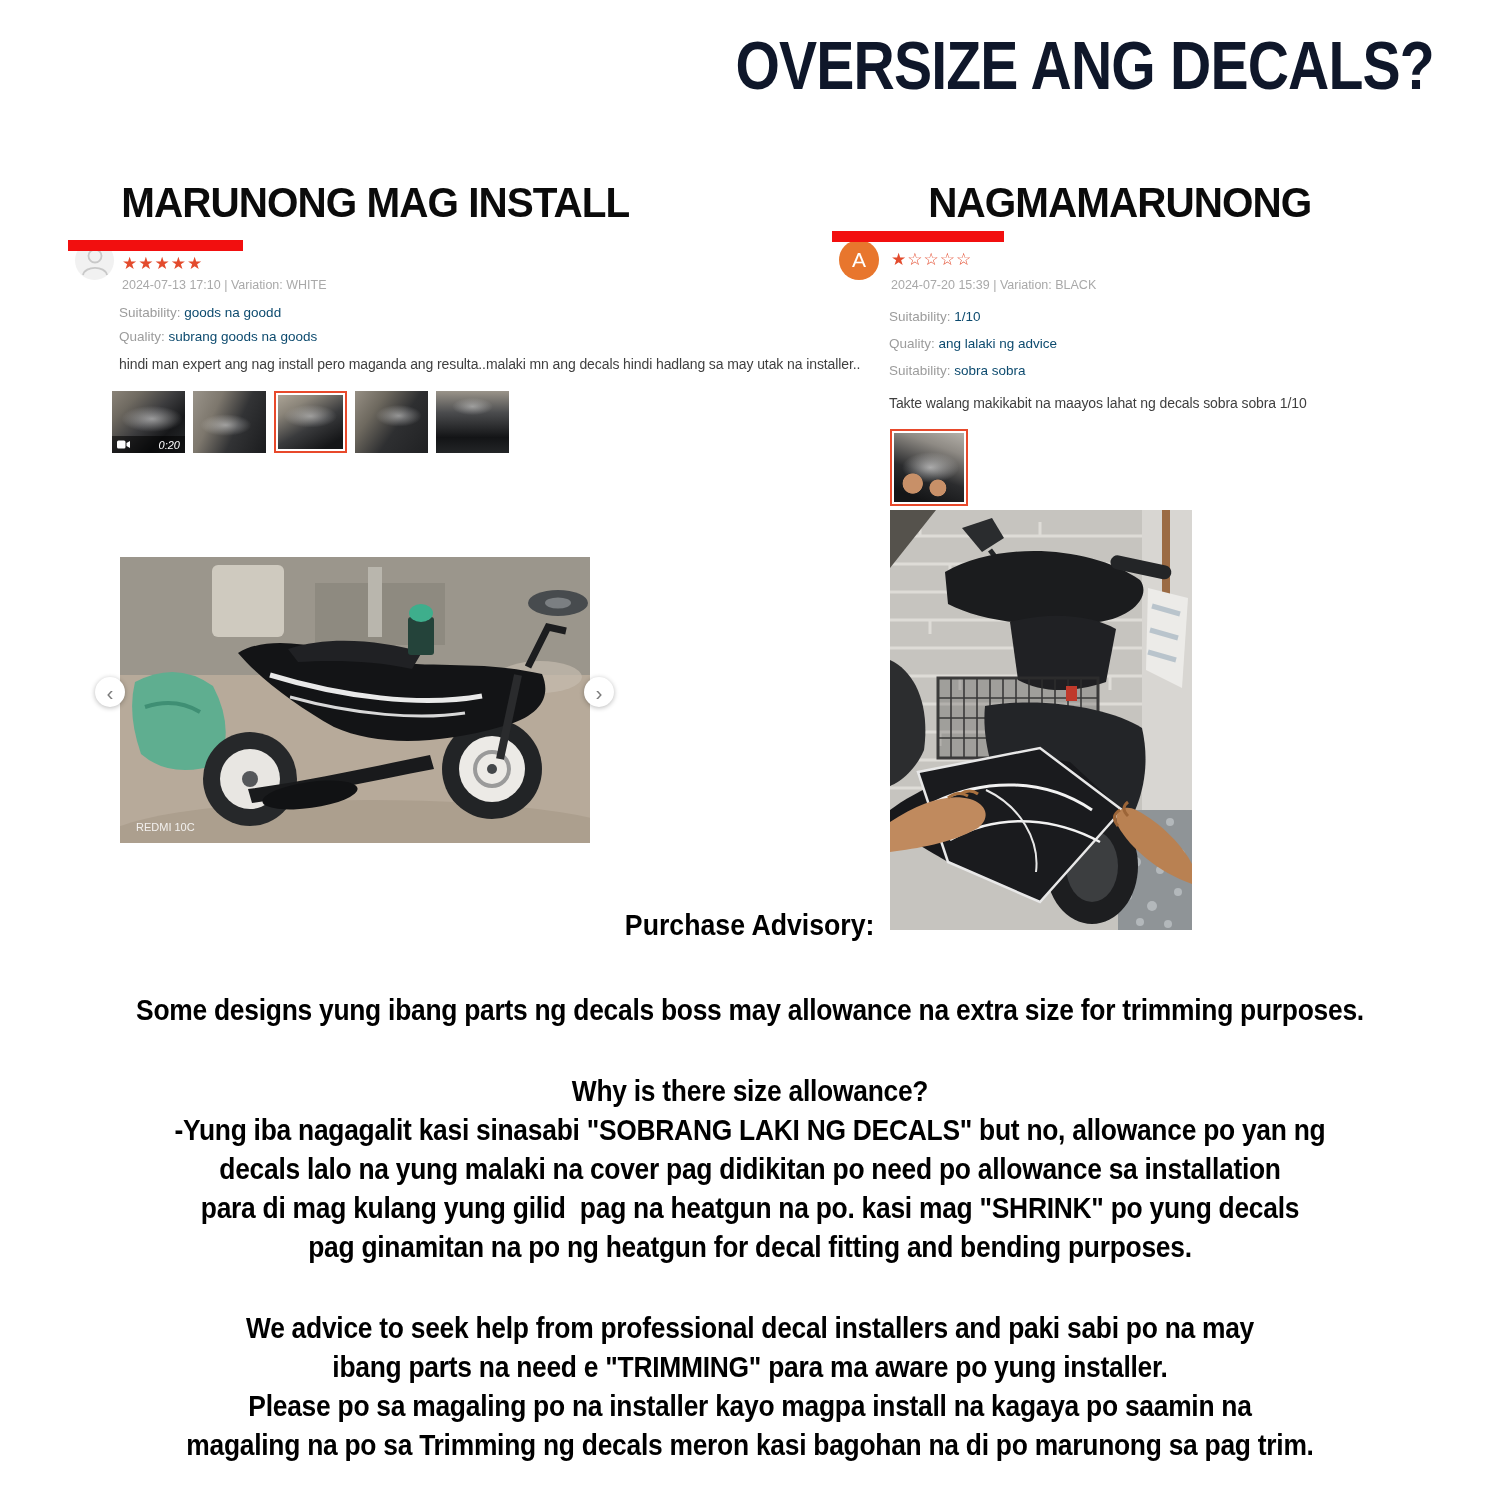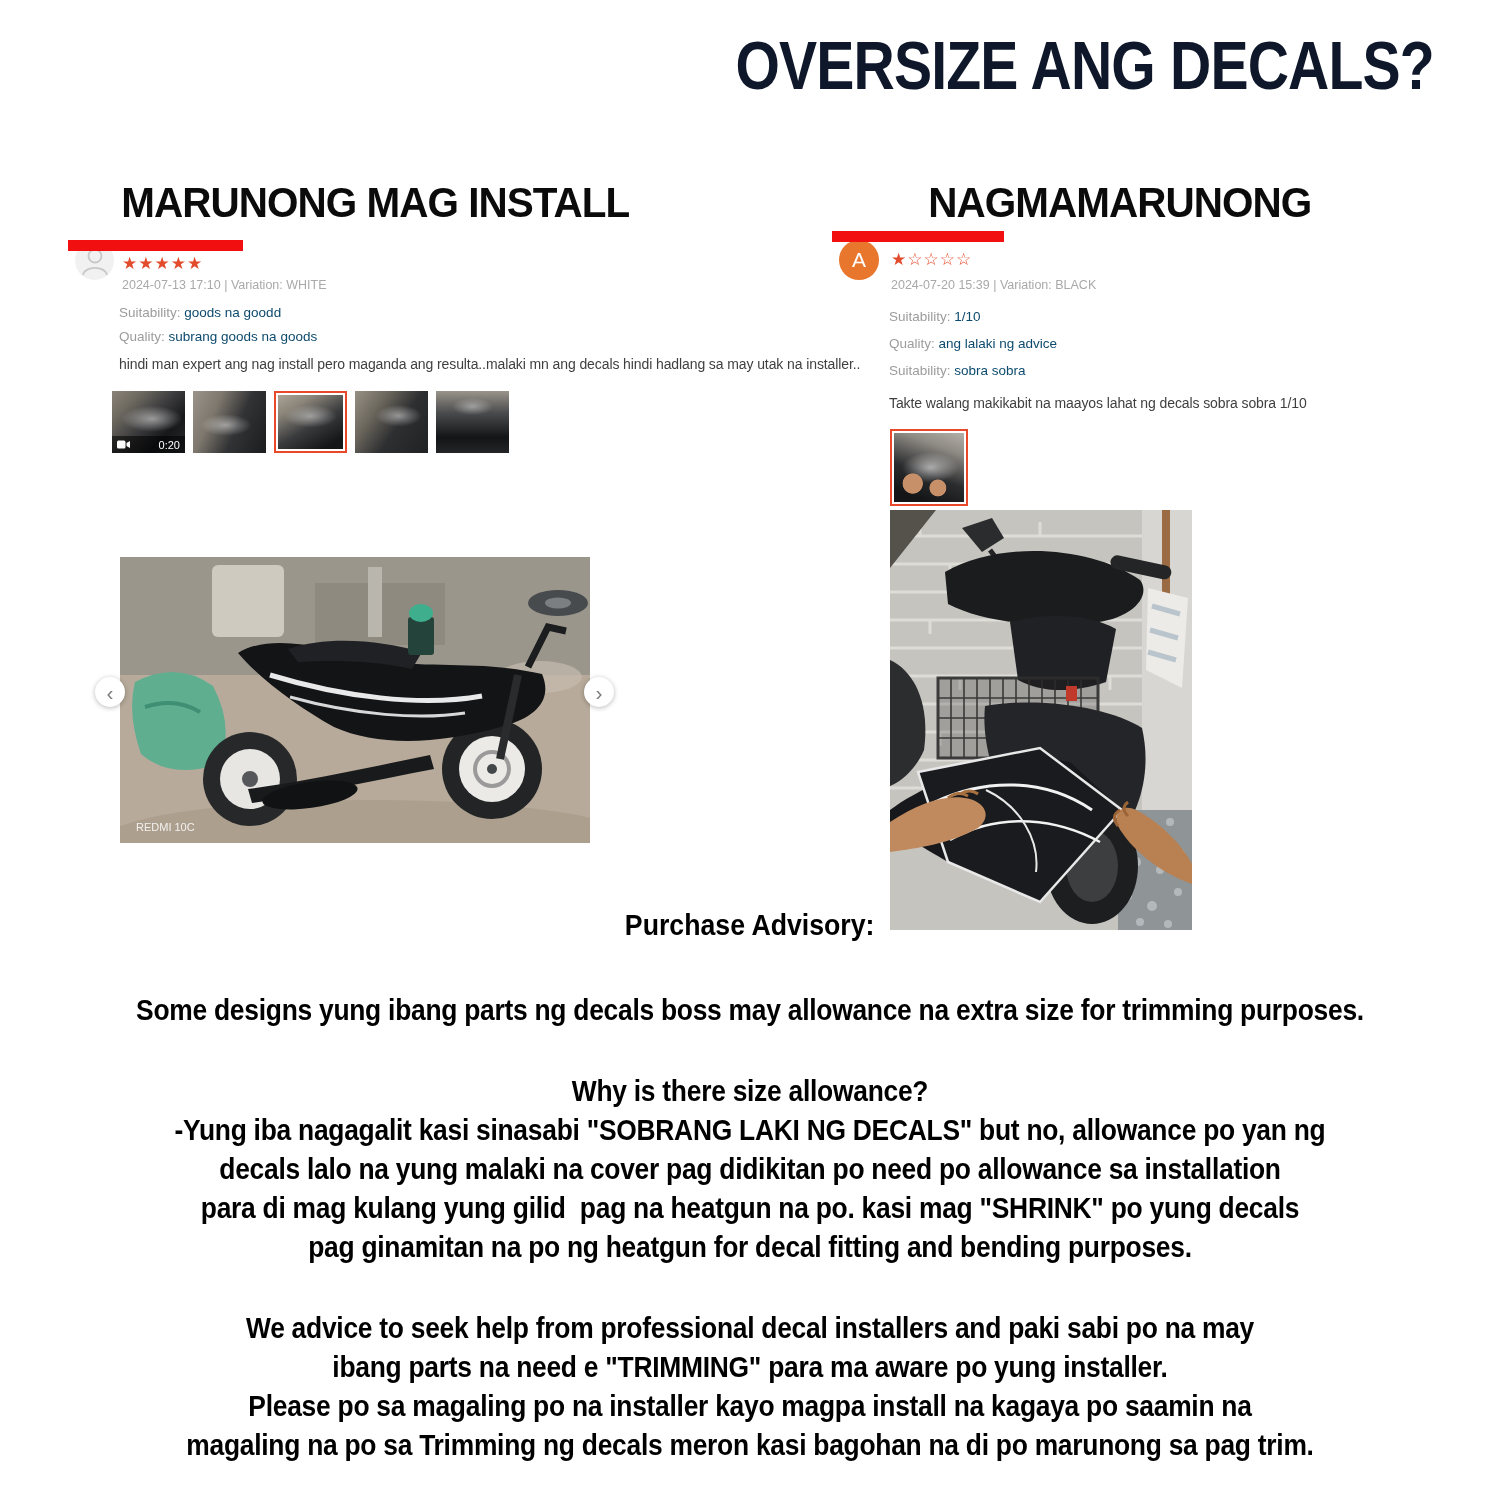--- a/index.html
+++ b/index.html
@@ -49,21 +49,21 @@
   .field-value { color:#0c4a6e; }
 
   .comment { position:absolute; font-size:14px; color:#3f3f3f; white-space:nowrap; letter-spacing:-0.1px; }
   .comment.l { left:119px; top:356px; }
   .comment.r { left:889px; top:395px; }
 
   .thumbs { position:absolute; left:112px; top:391px; display:flex; gap:8px; }
   .thumb { position:relative; width:73px; height:62px; overflow:hidden;
     background:
       radial-gradient(ellipse 60% 30% at 55% 45%, rgba(235,235,235,0.55) 0%, rgba(235,235,235,0) 70%),
-      linear-gradient(135deg,#8a8378 0%,#6f6a61 22%,#3c3c3e 48%,#17181a 72%,#2a2c2e 100%); }
+      linear-gradient(135deg,#8a8378 0%,#6f6a61 22%,#3c3c3e 48%,#17181a 72%,#2a2c2e 100%); font-style: italic; }
   .thumb.t2 { background:
       radial-gradient(ellipse 50% 25% at 45% 55%, rgba(240,240,240,0.5) 0%, rgba(240,240,240,0) 70%),
       linear-gradient(115deg,#9a948a 0%,#7d776d 30%,#323335 60%,#1b1c1e 100%); }
   .thumb.t3 { border:2px solid #e8492b; box-shadow:inset 0 0 0 2px #ffffff; background:
       radial-gradient(ellipse 55% 28% at 50% 40%, rgba(230,230,230,0.5) 0%, rgba(230,230,230,0) 70%),
       linear-gradient(150deg,#b0a89a 0%,#8b857a 25%,#3a3b3d 55%,#151618 85%); }
   .thumb.t4 { background:
       radial-gradient(ellipse 45% 25% at 60% 40%, rgba(240,240,240,0.5) 0%, rgba(240,240,240,0) 70%),
       linear-gradient(125deg,#968f84 0%,#6e695f 28%,#2e2f31 58%,#202123 100%); }
   .thumb.t5 { background:

